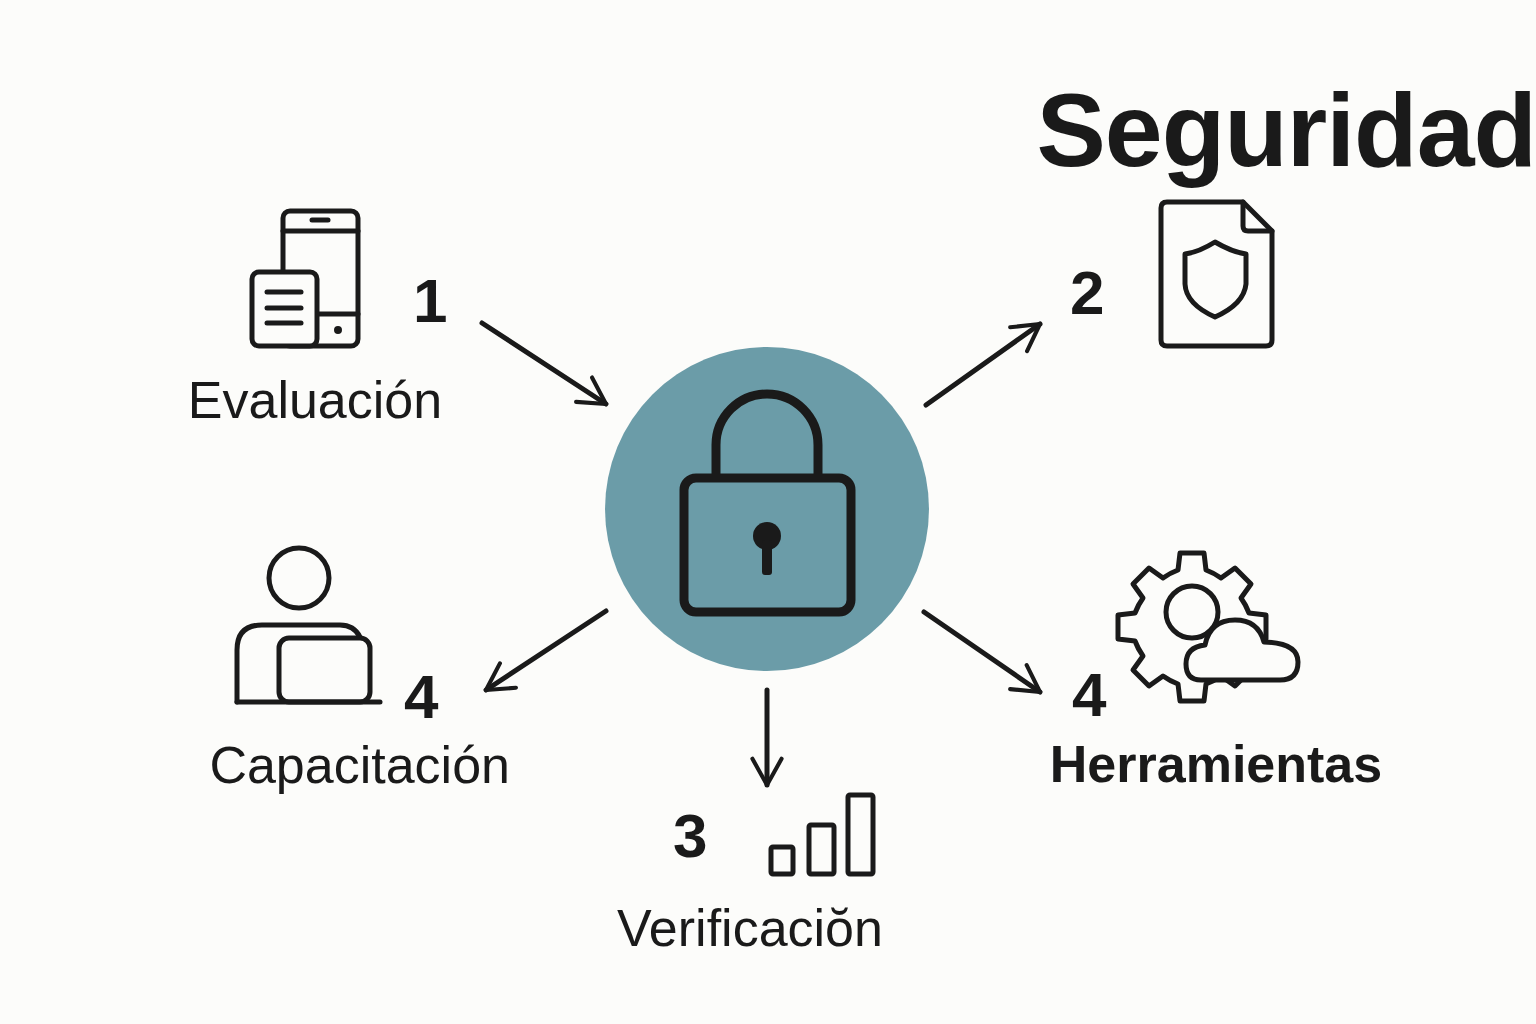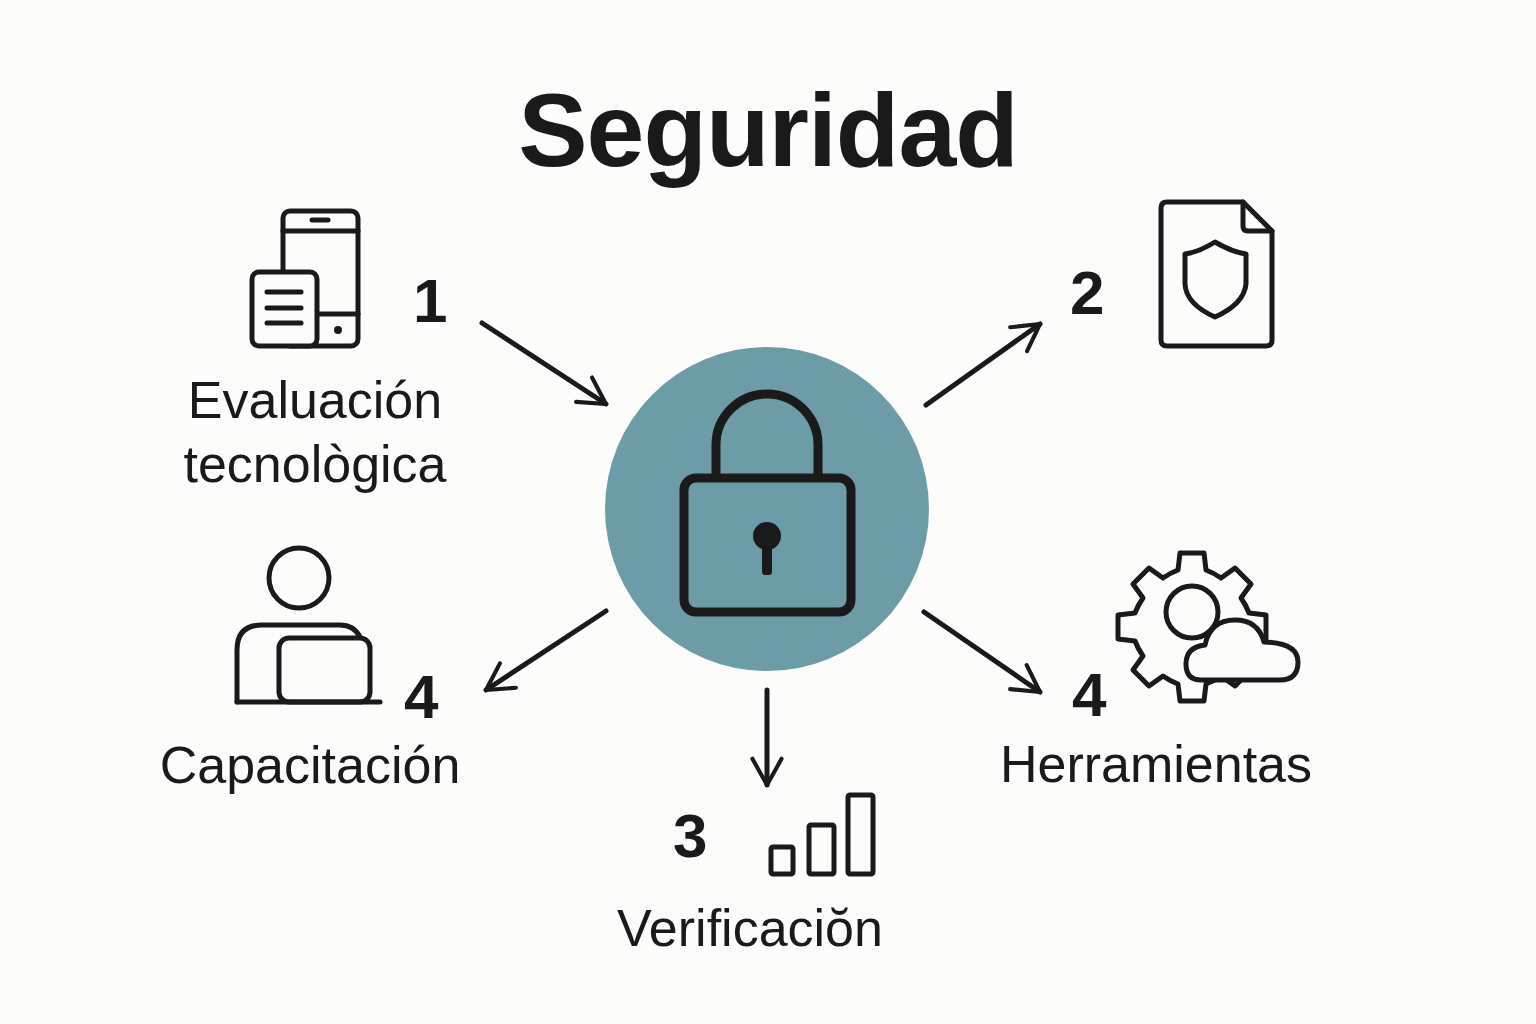--- a/index.html
+++ b/index.html
@@ -4,21 +4,21 @@
 <style>
   html, body { margin: 0; padding: 0; }
   body {
     width: 1536px; height: 1024px; position: relative; overflow: hidden;
     background: #fcfcfa;
     font-family: "Liberation Sans", "DejaVu Sans", sans-serif;
     color: #1a1a1a;
   }
   .abs { position: absolute; }
   .title {
-    left: 0; top: 68px; width: 1536px; text-align: center;
+    left: 0; top: 68px; width: 1536px; text-align: right;
     font-size: 104px; font-weight: bold; letter-spacing: -1px; line-height: 1.2;
   }
   .num { font-size: 62px; font-weight: bold; line-height: 1; }
   .label { font-size: 52px; line-height: 64px; text-align: center; white-space: nowrap; }
   svg.layer { position: absolute; left: 0; top: 0; }
 </style>
 </head>
 <body>
 
 <div class="abs title">Seguridad</div>
@@ -81,33 +81,32 @@
   <g fill="none" stroke="#1a1a1a" stroke-width="5" stroke-linejoin="round">
     <rect x="771" y="847" width="22" height="27" rx="2"></rect>
     <rect x="809" y="825" width="25" height="49" rx="2"></rect>
     <rect x="848" y="795" width="25" height="79" rx="2"></rect>
   </g>
 </svg>
 
 <div class="abs num" style="left:413px; top:270px;">1</div>
 <div class="abs label" style="left:130px; top:368px; width:370px;">
   <div>Evaluación</div>
-  <div>tecnològica</div>
 </div>
 
 <div class="abs num" style="left:1070px; top:262px;">2</div>
 <div class="abs label" style="left:1060px; top:368px; width:300px;">
 </div>
 
 <div class="abs num" style="left:673px; top:805px;">3</div>
 <div class="abs label" style="left:560px; top:896px; width:380px;text-align:center;">
   <div>Verificaciŏn</div>
 </div>
 
 <div class="abs num" style="left:404px; top:666px;">4</div>
-<div class="abs label" style="left:110px; top:733px; width:400px;">
+<div class="abs label" style="left:110px; top:733px; width:400px;text-align:right;">
   <div>Capacitación</div>
 </div>
 
 <div class="abs num" style="left:1072px; top:664px;">4</div>
-<div class="abs label" style="left:956px; top:732px; width:400px;">
+<div class="abs label" style="left:1016px; top:732px; width:400px;font-weight:bold;">
   <div>Herramientas</div>
 </div>
 
 </body></html>

